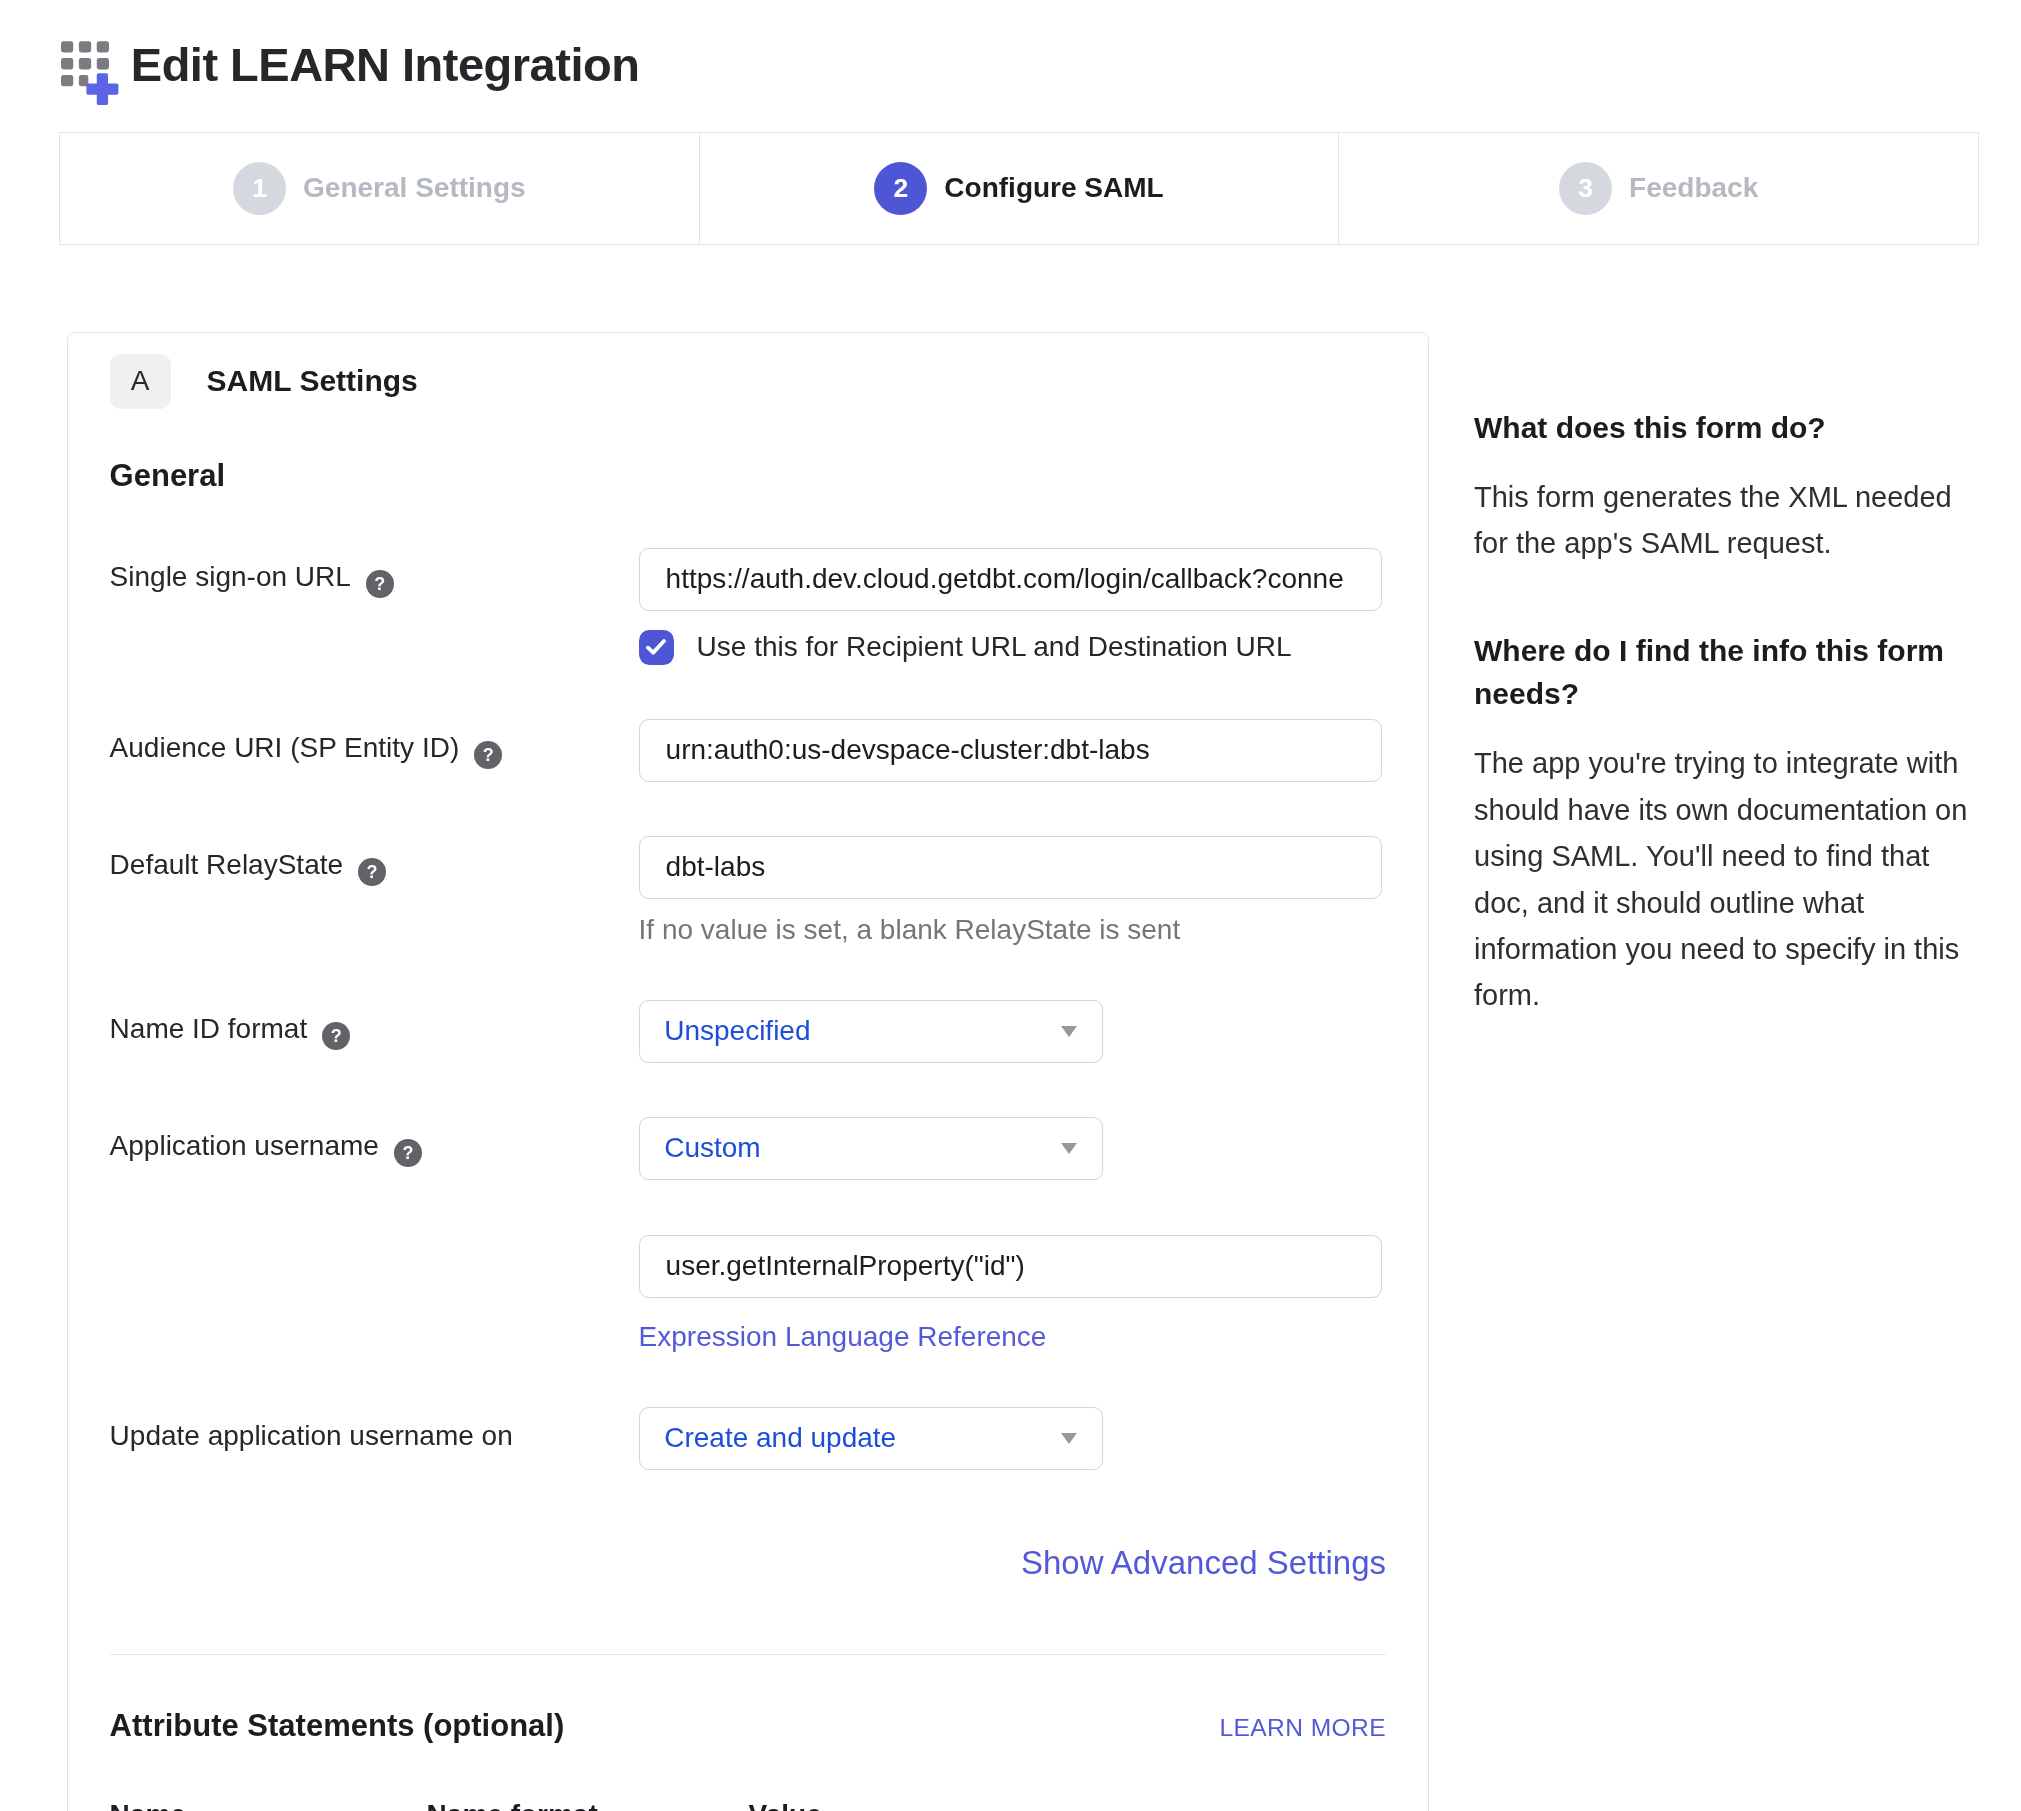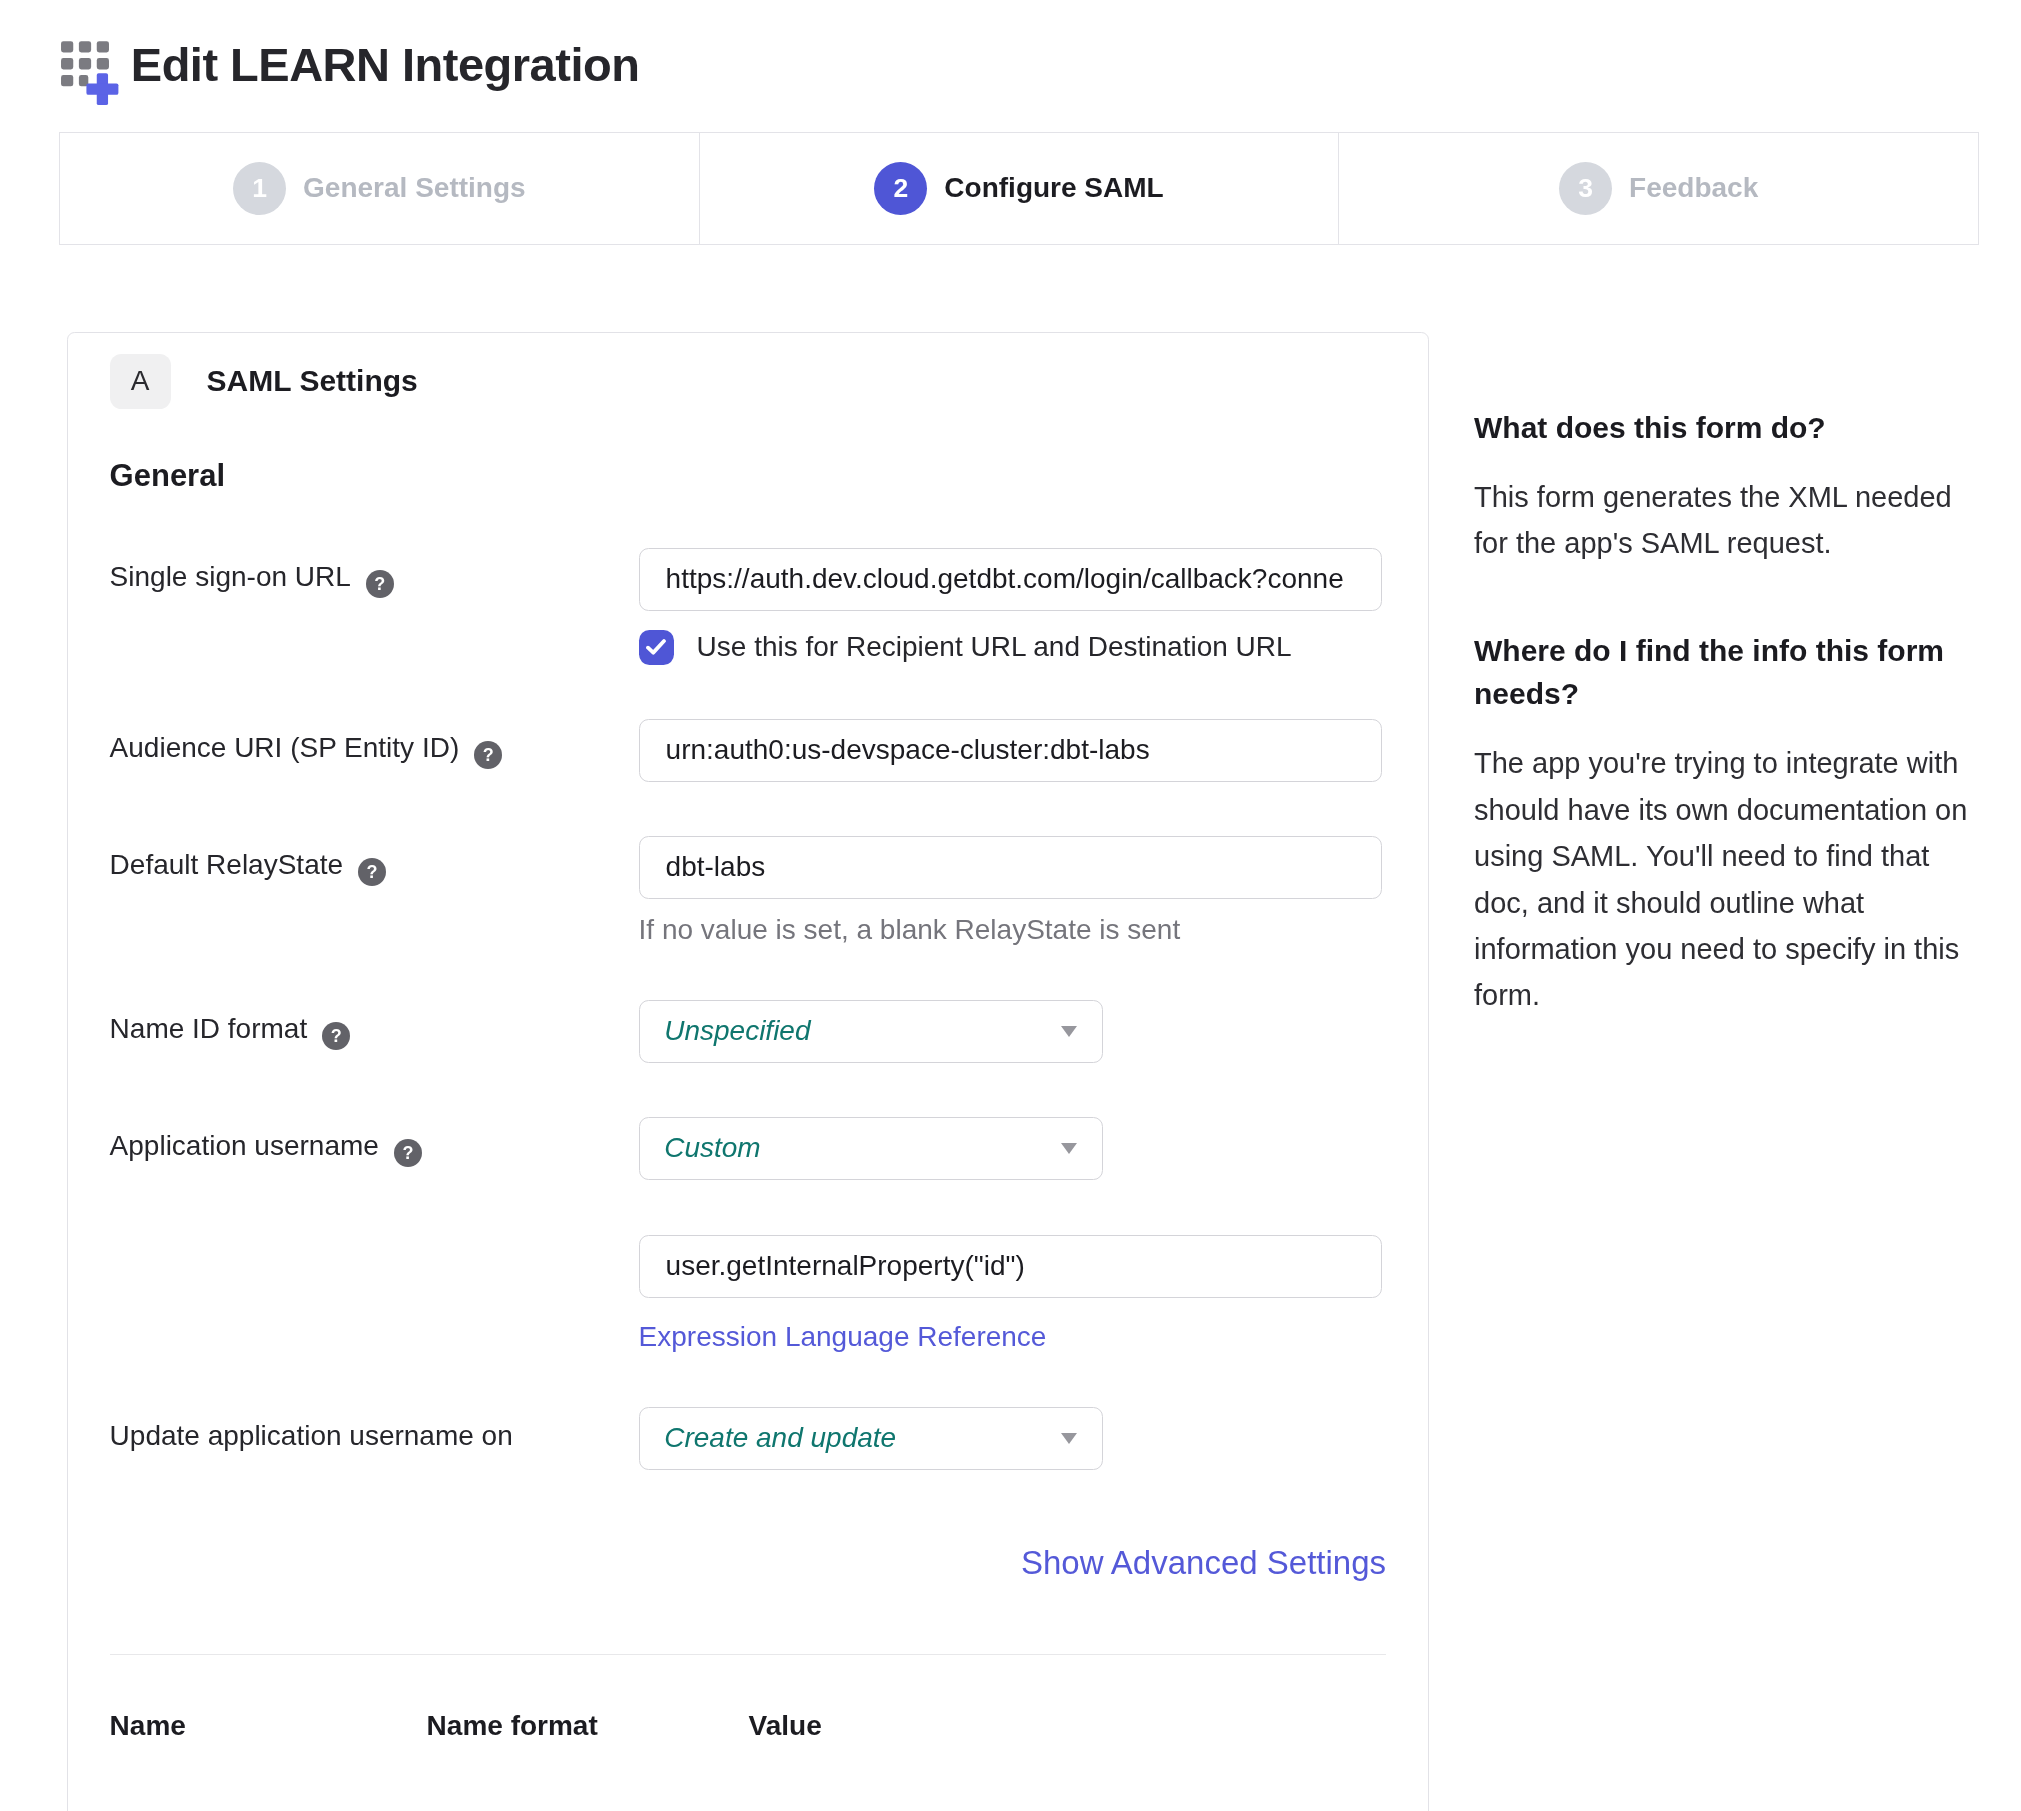--- a/index.html
+++ b/index.html
@@ -82,21 +82,21 @@
   }
   .checkbox svg { width: 20px; height: 16px; }
   .check-lbl { font-size: 28px; color: #26262b; }
   .hint { margin-top: 15px; font-size: 28px; color: #75757c; }
 
   .select {
     width: 464px; height: 63px; border: 0.9px solid #d4d4d9; border-radius: 9.5px;
     display: flex; align-items: center; justify-content: space-between;
     padding: 0 24.6px; cursor: pointer; background: #fff;
   }
-  .select .sel-val { font-size: 28px; color: #0f766e; font-style: italic; }
+  .select .sel-val { font-size: 28px; color: #1d4ed8; }
   .caret {
     width: 0; height: 0;
     border-left: 8.5px solid transparent; border-right: 8.5px solid transparent;
     border-top: 11.4px solid #97979d;
   }
 
   .link { color: #5459d8; font-size: 28px; text-decoration: none; cursor: pointer; }
   .expr-link { display: inline-block; margin-top: 23px; }
   .mt-gap { margin-top: 55px; }
 
@@ -250,20 +250,24 @@
           </div>
         </div>
       </div>
 
       <div class="advanced-row">
         <a class="link">Show Advanced Settings</a>
       </div>
 
       <div class="divider"></div>
 
+      <div class="attr-head">
+        <span class="attr-title">Attribute Statements (optional)</span>
+        <a class="learn-more">LEARN MORE</a>
+      </div>
 
       <div class="attr-cols">
         <span class="attr-col c1">Name</span>
         <span class="attr-col c2">Name format</span>
         <span class="attr-col c3">Value</span>
       </div>
 
     </section>
 
     <aside class="sidebar">

